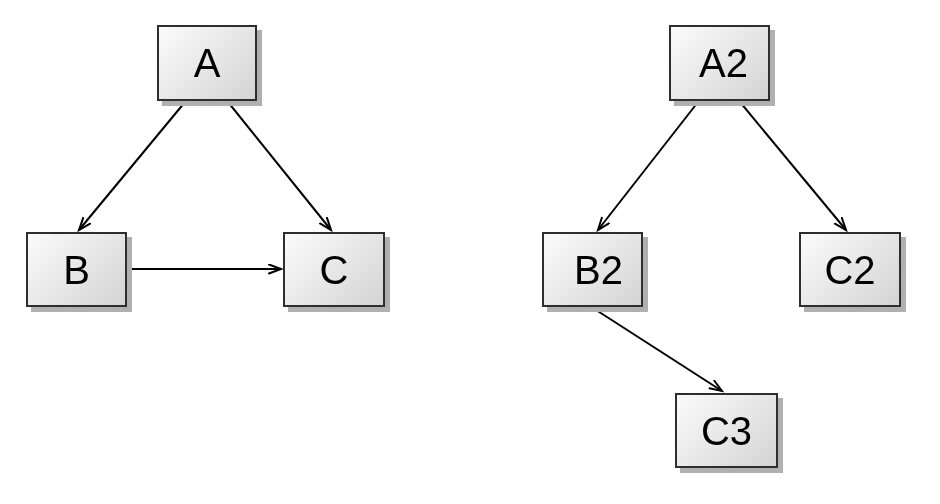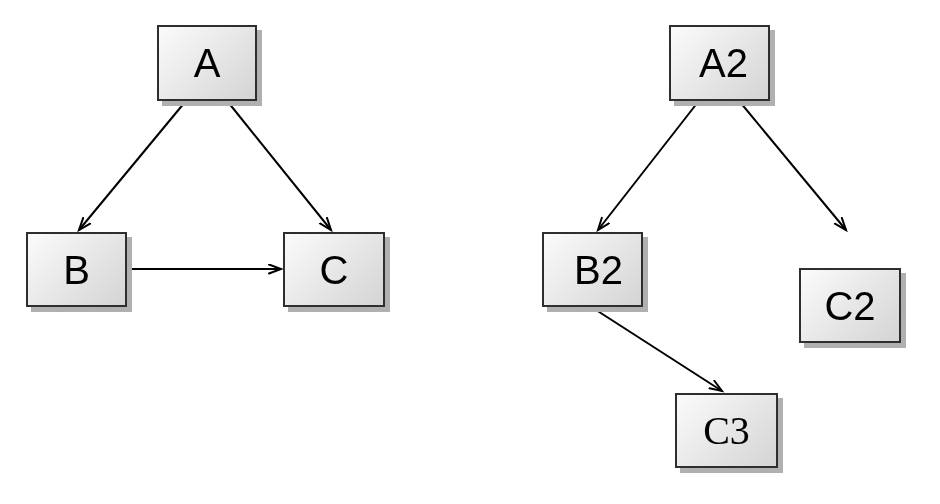--- a/index.html
+++ b/index.html
@@ -81,19 +81,19 @@
     </div>
     <div class="node" style="left: 283px; top: 232px; width: 102px; height: 75px;">
       <span class="node-label">C</span>
     </div>
     <div class="node" style="left: 669px; top: 25px; width: 101px; height: 76px; padding-left: 8px;">
       <span class="node-label">A2</span>
     </div>
     <div class="node" style="left: 542px; top: 232px; width: 101px; height: 75px; padding-left: 12px;">
       <span class="node-label">B2</span>
     </div>
-    <div class="node" style="left: 799px; top: 232px; width: 102px; height: 75px; margin-top: 36px;">
+    <div class="node" style="left: 799px; top: 232px; width: 102px; height: 75px;">
       <span class="node-label">C2</span>
     </div>
-    <div class="node" style="left: 675px; top: 393px; width: 103px; height: 75px; font-family: Liberation Serif, serif;">
+    <div class="node" style="left: 675px; top: 393px; width: 103px; height: 75px;">
       <span class="node-label">C3</span>
     </div>
   </div>
 
 </body></html>

